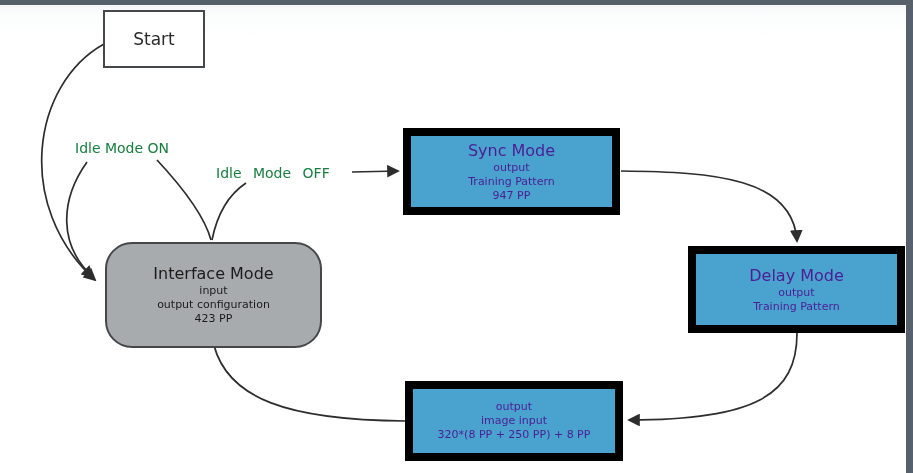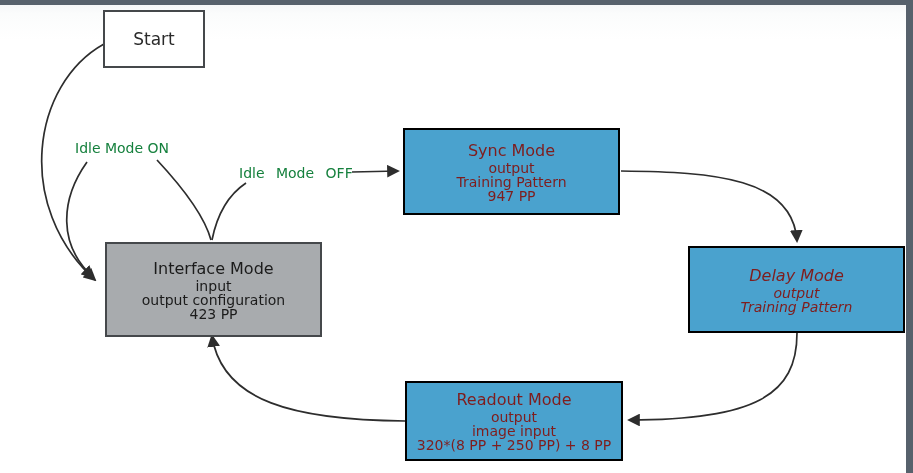--- a/index.html
+++ b/index.html
@@ -13,22 +13,22 @@
   .bar.top{left:0;top:0;width:913px;height:5px;}
   .bar.right{top:0;right:0;width:7px;height:473px;}
   svg.connectors{position:absolute;left:0;top:0;pointer-events:none;}
   .edge{stroke:#2d2d2d;stroke-width:1.7;fill:none;}
   .node{
     position:absolute;box-sizing:border-box;
     display:flex;flex-direction:column;align-items:center;justify-content:center;
     text-align:center;
   }
   .node .title{font-size:16px;line-height:20px;}
-  .node .line{font-size:14px;line-height:14px;}
-  .node.blue{background:#4aa2ce;border:2px solid #000000;color:#7f1d1d;}
+  .node .line{font-size:11px;line-height:14px;}
+  .node.blue{background:#4aa2ce;border:8px solid #000000;color:#4c1d95;}
   .node.gray{background:#a8abae;border:2px solid #45484b;color:#1b1b1b;}
   .node.start{background:#ffffff;border:2px solid #45484b;color:#2a2a2a;}
   .node.start .title{font-size:17px;}
   .edge-label{position:absolute;font-size:14px;color:#15803d;white-space:nowrap;}
   .edge-label.off{word-spacing:7px;}
 </style>
 </head>
 <body>
 
 <div style="position:absolute;inset:0;">
@@ -49,43 +49,42 @@
     <path class="edge" d="M 352,172 L 398,171" marker-end="url(#arrow)"></path>
     <path class="edge" d="M 621,171 C 715,172 793,178 797,241" marker-end="url(#arrow)"></path>
     <path class="edge" d="M 797,333 C 797,395 755,420 629,420" marker-end="url(#arrow)"></path>
     <path class="edge" d="M 405,421 C 295,420 222,402 212,336" marker-end="url(#arrow)"></path>
   </svg>
 
   <div class="node start" style="left:103px;top:10px;width:102px;height:58px;">
     <div class="title">Start</div>
   </div>
 
-  <div class="node gray" style="left:105px;top:242px;width:217px;height:95px;">
+  <div class="node gray" style="left:105px;top:242px;width:217px;height:106px;border-radius:27px;">
     <div class="title">Interface Mode</div>
     <div class="line">input</div>
     <div class="line">output configuration</div>
     <div class="line">423 PP</div>
   </div>
 
   <div class="node blue" style="left:403px;top:128px;width:217px;height:87px;">
     <div class="title">Sync Mode</div>
     <div class="line">output</div>
     <div class="line">Training Pattern</div>
     <div class="line">947 PP</div>
   </div>
 
-  <div class="node blue" style="left:688px;top:246px;width:217px;height:87px;font-style:italic;">
+  <div class="node blue" style="left:688px;top:246px;width:217px;height:87px;">
     <div class="title">Delay Mode</div>
     <div class="line">output</div>
     <div class="line">Training Pattern</div>
   </div>
 
   <div class="node blue" style="left:405px;top:381px;width:218px;height:80px;">
-    <div class="title">Readout Mode</div>
     <div class="line">output</div>
     <div class="line">image input</div>
     <div class="line">320*(8 PP + 250 PP) + 8 PP</div>
   </div>
 
   <div class="edge-label" style="left:75px;top:140px;">Idle Mode ON</div>
-  <div class="edge-label off" style="left:239px;top:165px;">Idle Mode OFF</div>
+  <div class="edge-label off" style="left:216px;top:165px;">Idle Mode OFF</div>
 
 </div>
 
 </body></html>

